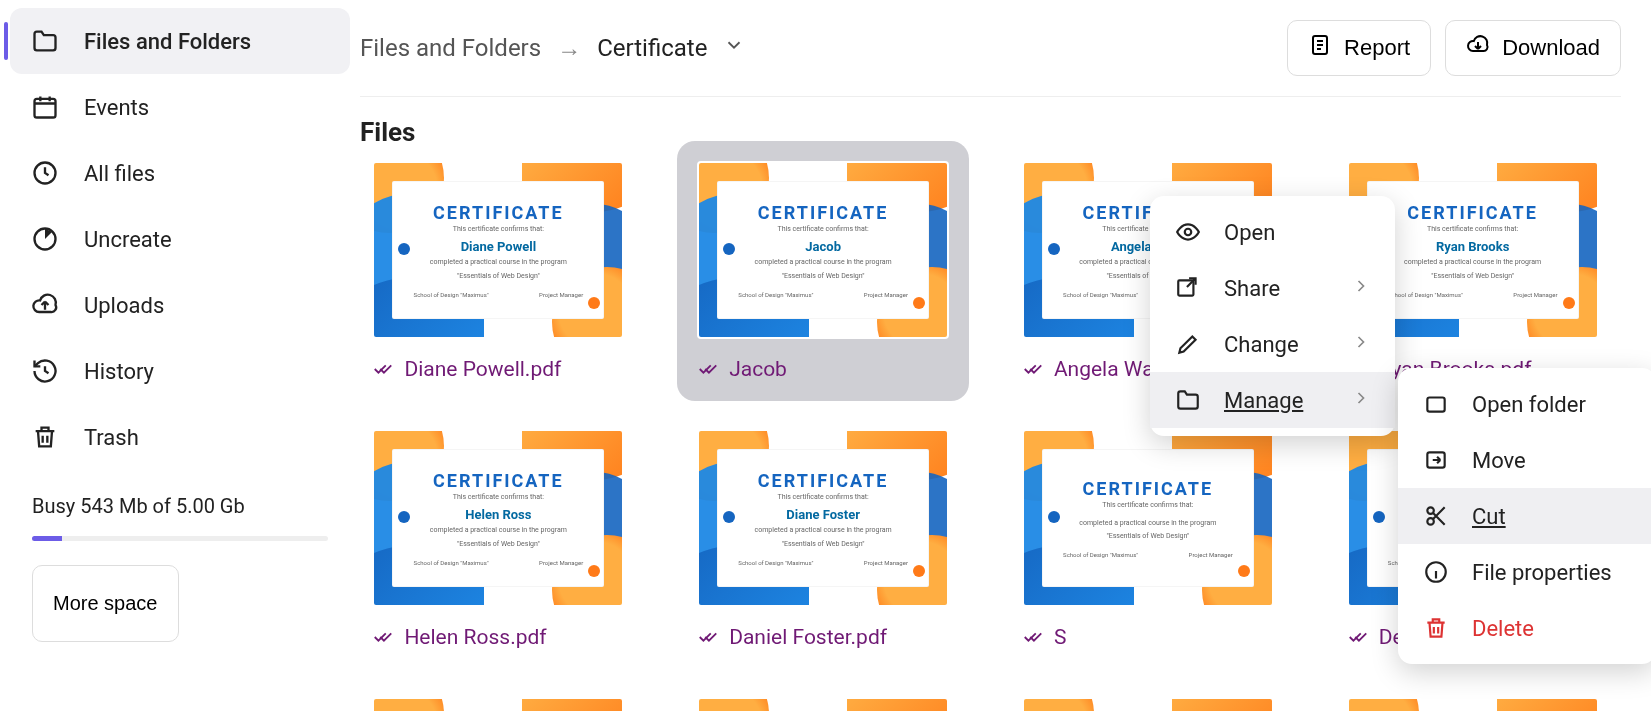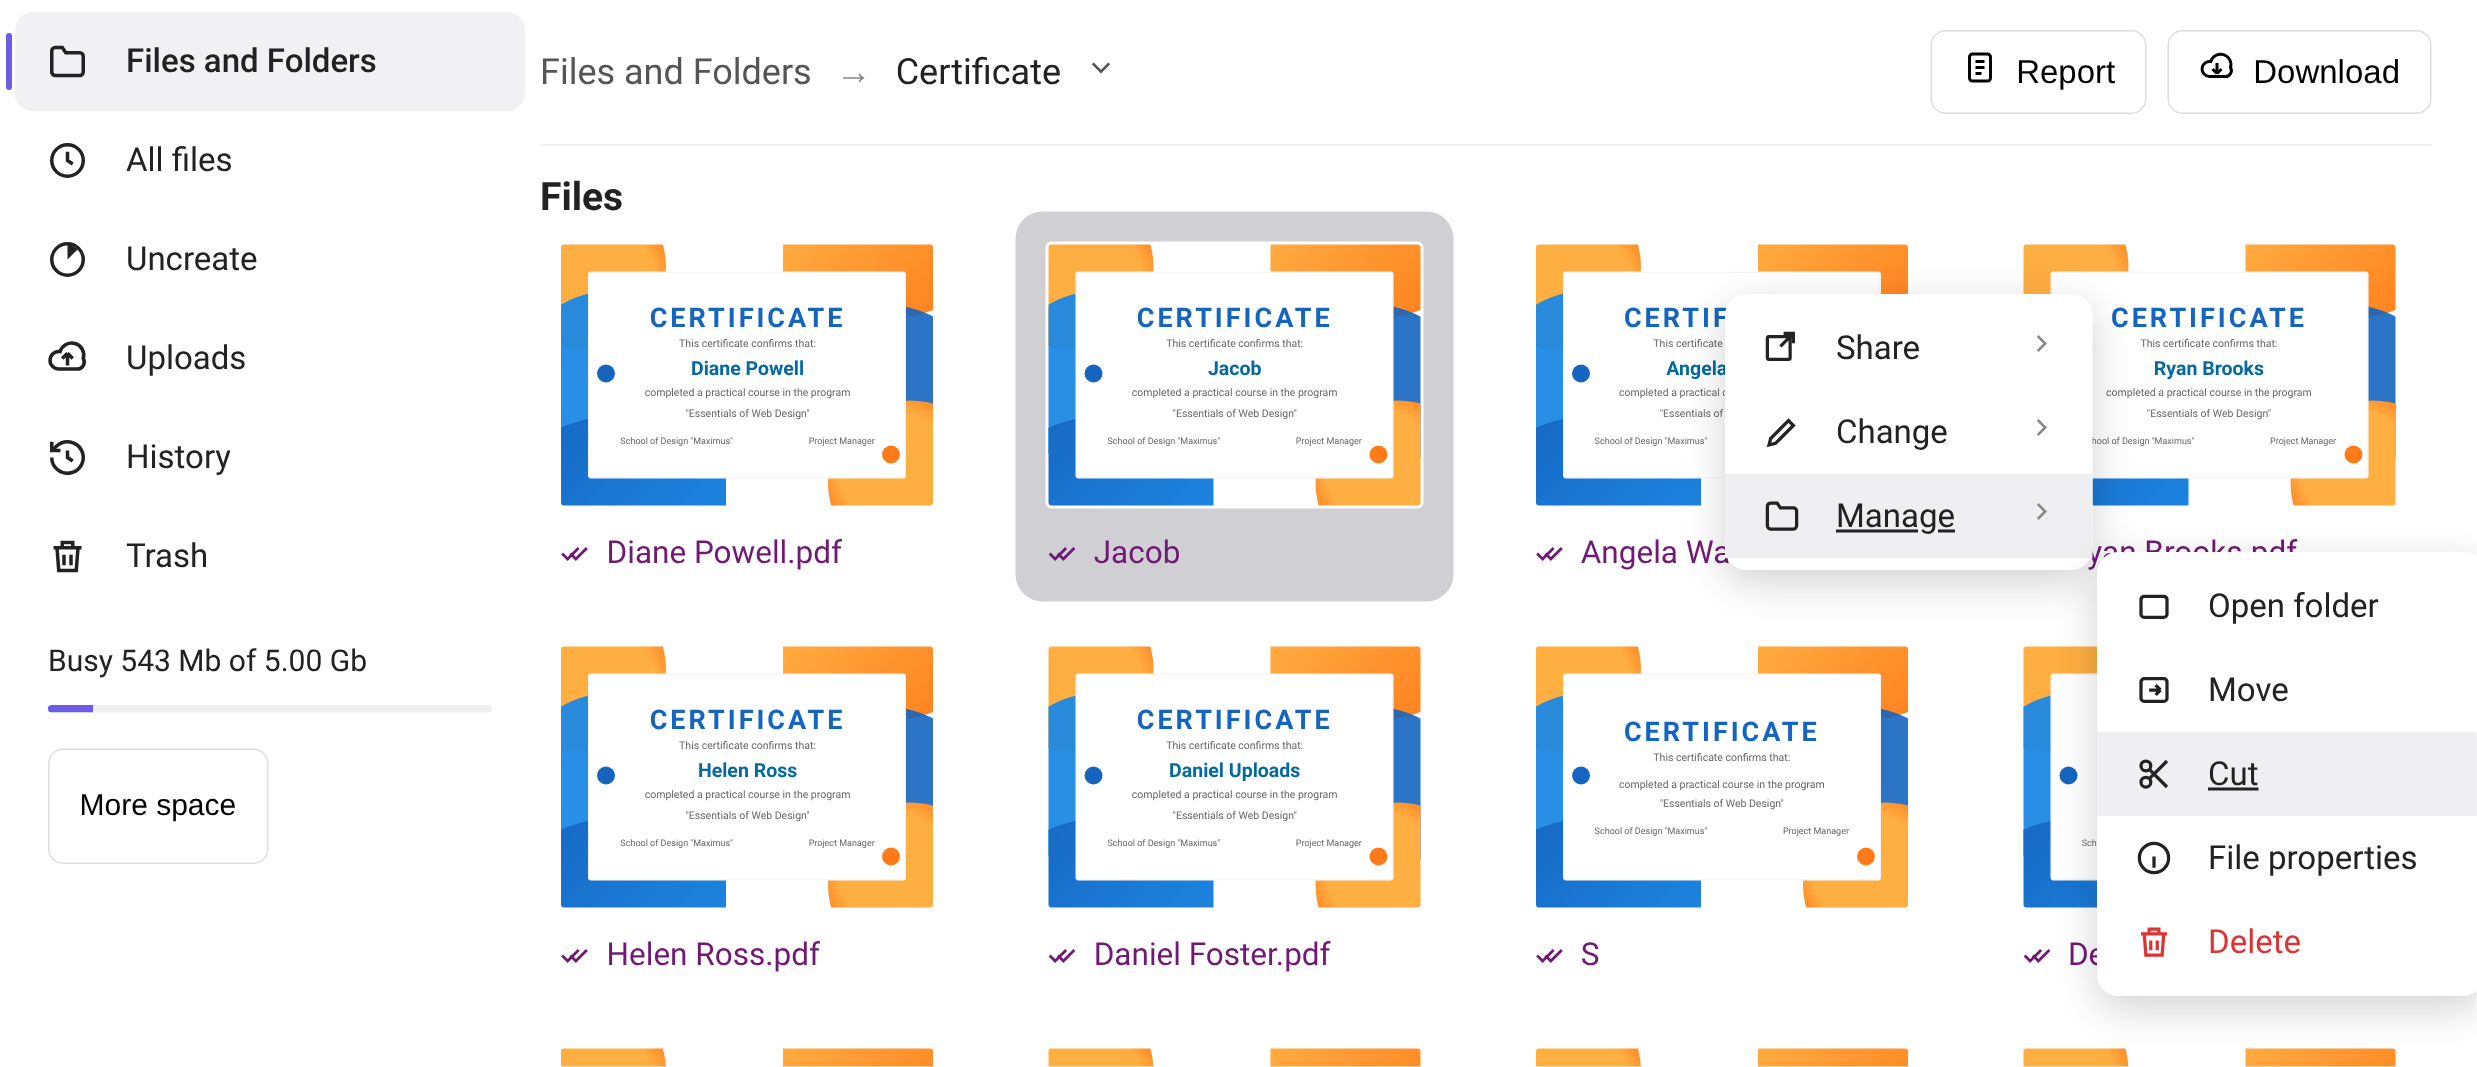--- a/index.html
+++ b/index.html
@@ -185,20 +185,29 @@
 <div class="layout">
 
   <aside class="sidebar">
     <div class="side-item active">
       <span class="side-icon">
         <svg viewBox="0 0 24 24" width="28" height="28">
             <path d="M3 6a2 2 0 0 1 2-2h4l2 3h8a2 2 0 0 1 2 2v9a2 2 0 0 1-2 2H5a2 2 0 0 1-2-2V6z"></path>
           </svg>
       </span>
       <span>Files and Folders</span>
+    </div>
+    <div class="side-item">
+      <span class="side-icon">
+        <svg viewBox="0 0 24 24" width="28" height="28">
+            <rect x="3" y="5" width="18" height="16" rx="2"></rect>
+            <path d="M3 9h18M8 3v4M16 3v4"></path>
+          </svg>
+      </span>
+      <span>Events</span>
     </div>
     <div class="side-item">
       <span class="side-icon">
         <svg viewBox="0 0 24 24" width="28" height="28">
             <circle cx="12" cy="12" r="9"></circle>
             <path d="M12 7v5l3 2"></path>
           </svg>
       </span>
       <span>All files</span>
     </div>
@@ -464,21 +473,21 @@
       <div class="thumb">
         <div class="blob tl"></div>
               <div class="blob tr"></div>
         <div class="wave1"></div>
               <div class="wave2"></div>
         <div class="blob bl"></div>
               <div class="blob br"></div>
         <div class="inner">
           <div class="ttl">CERTIFICATE</div>
           <div class="sub">This certificate confirms that:</div>
-          <div class="name">Daniel Uploads</div>
+          <div class="name">Diane Foster</div>
           <div class="line">completed a practical course in the program</div>
           <div class="line">"Essentials of Web Design"</div>
           <div class="foot">
                   <span>School of Design
 "Maximus"</span>
                   <span>Project Manager</span>
                 </div>
         </div>
         <div class="dot l"></div>
               <div class="dot r"></div>
@@ -591,20 +600,29 @@
             <div class="blob tr"></div>
 
   </div>
         </div>
       </div>
 
     <div class="menu" style="left:790px; top:196px; width:245px;">
       <div class="menu-item">
         <span class="menu-icon">
           <svg viewBox="0 0 24 24" width="26" height="26">
+              <path d="M2 12s3.5-7 10-7 10 7 10 7-3.5 7-10 7S2 12 2 12z"></path>
+              <circle cx="12" cy="12" r="3"></circle>
+            </svg>
+        </span>
+        <span>Open</span>
+      </div>
+      <div class="menu-item">
+        <span class="menu-icon">
+          <svg viewBox="0 0 24 24" width="26" height="26">
               <rect x="3" y="5" width="14" height="14" rx="1"></rect>
               <path d="M13 3h6v6M19 3l-8 8"></path>
             </svg>
         </span>
         <span>Share</span>
         <span class="chev"><svg viewBox="0 0 24 24" width="20" height="20">
               <path d="M9 6l6 6-6 6"></path>
             </svg></span>
       </div>
       <div class="menu-item">

